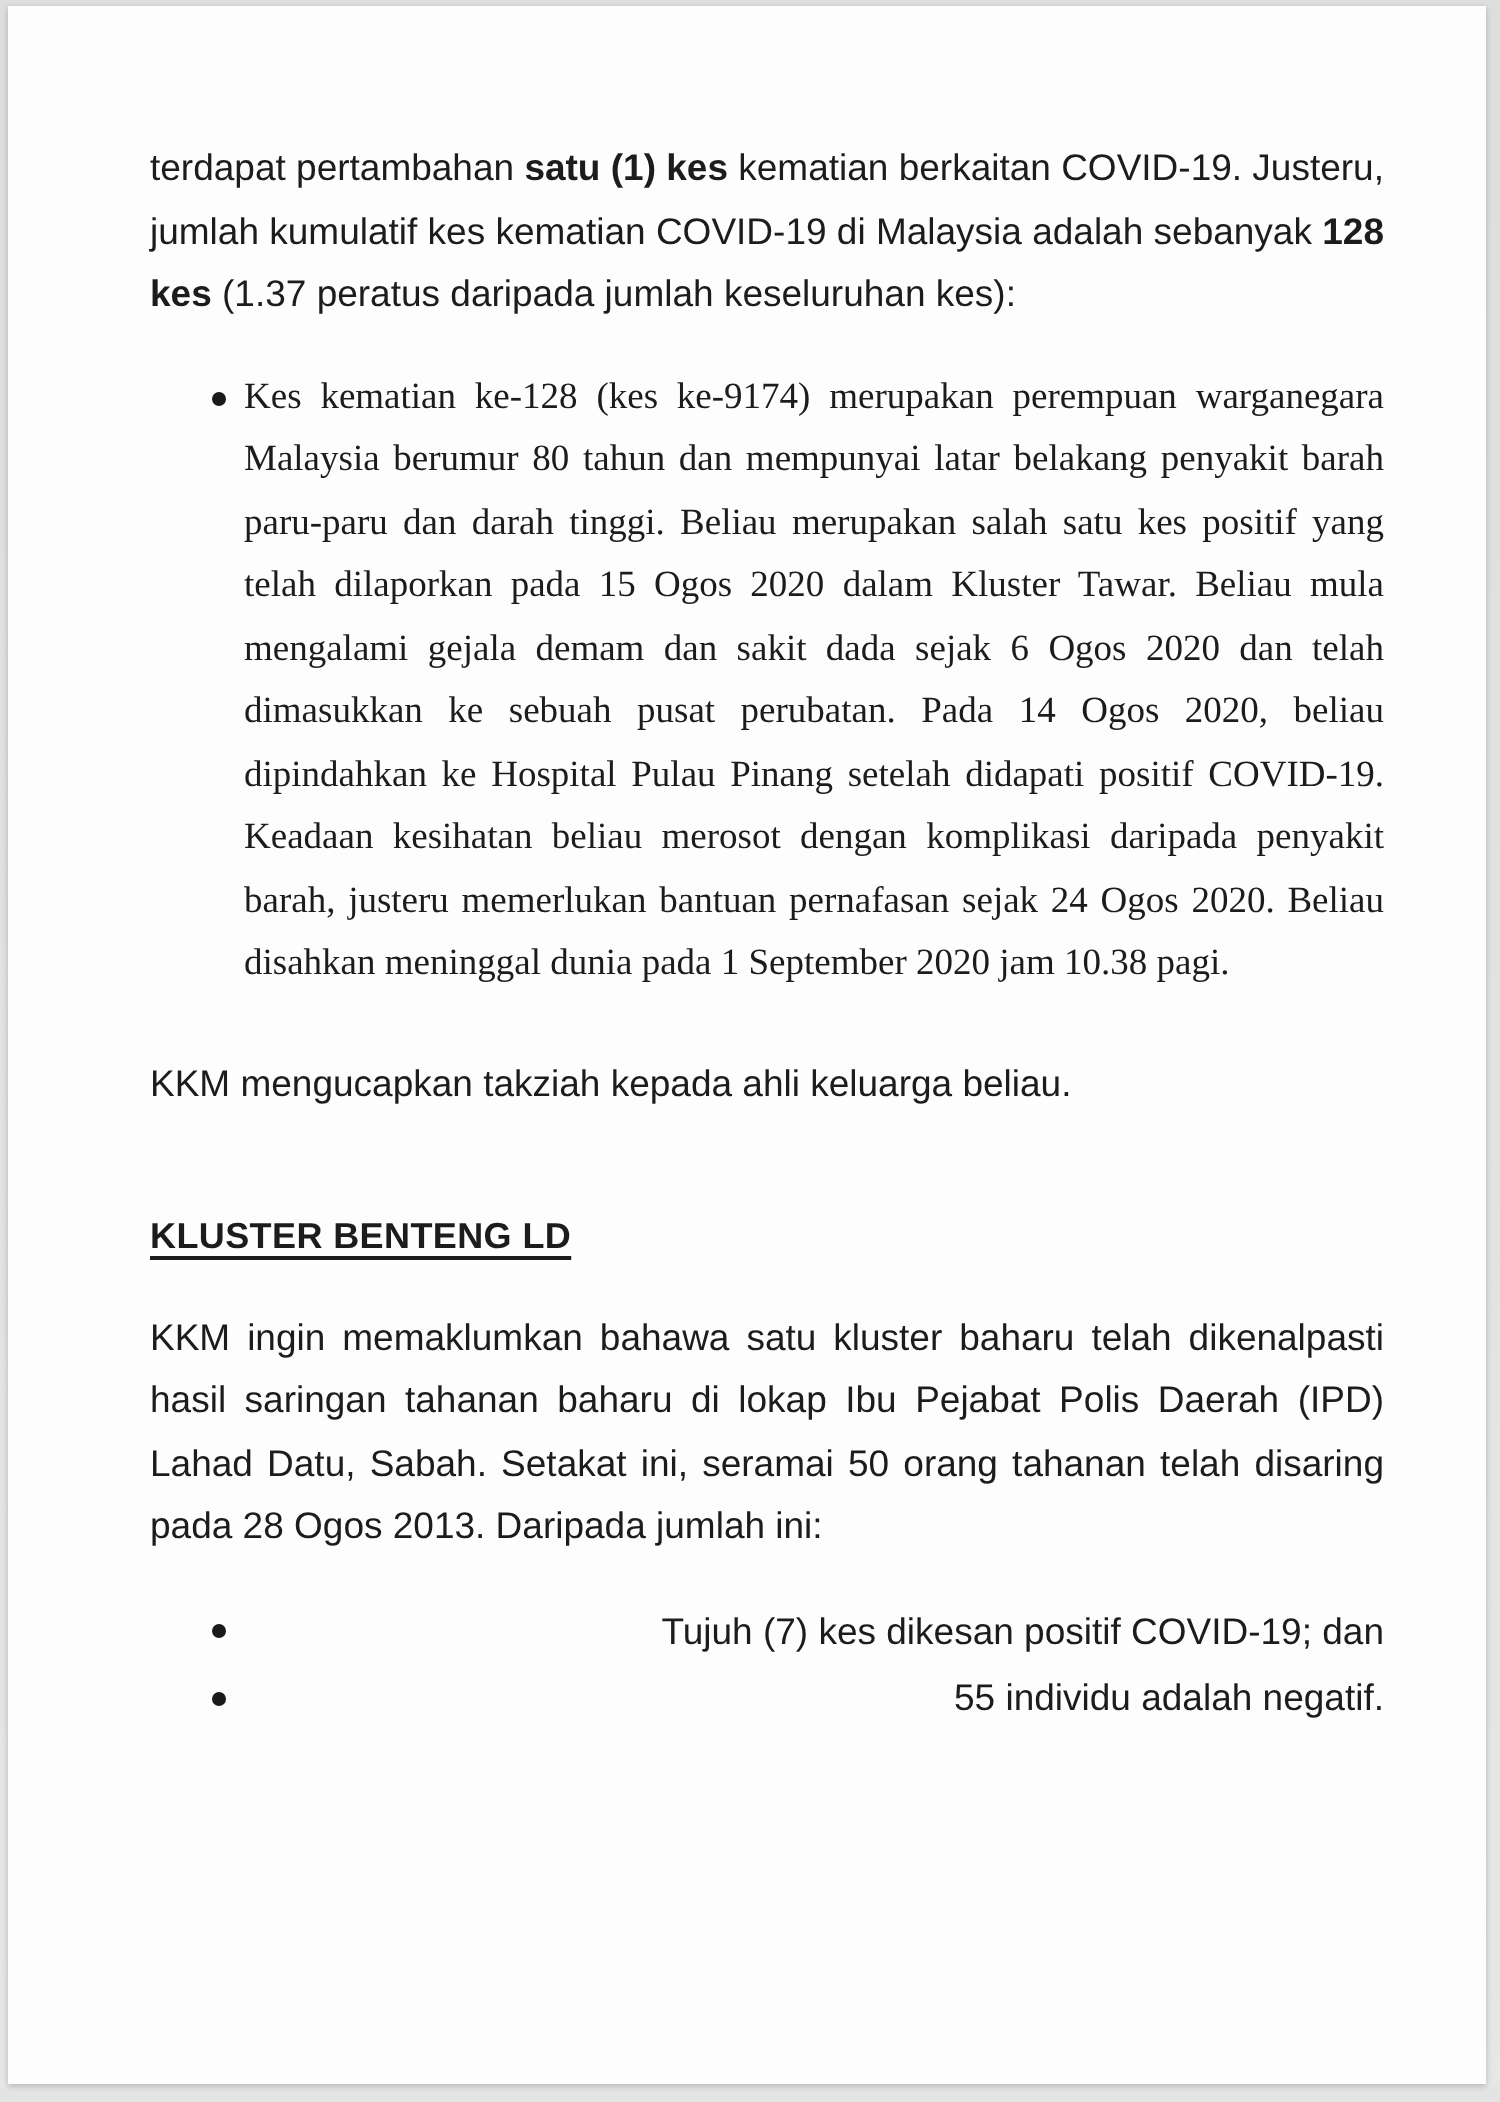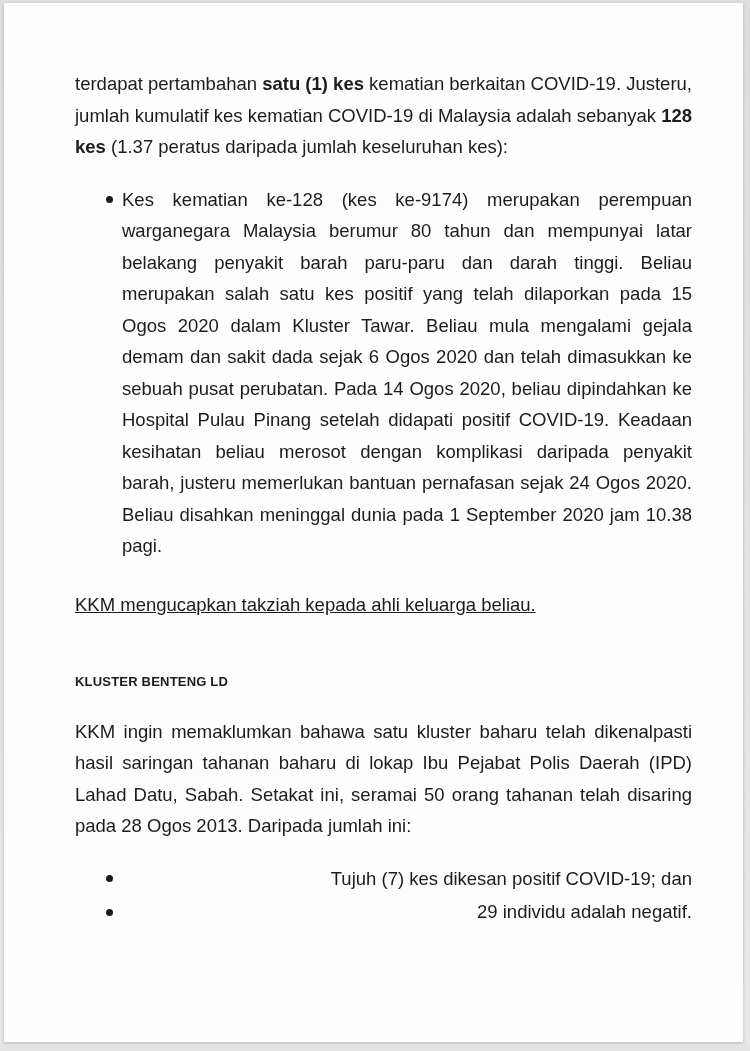--- a/index.html
+++ b/index.html
@@ -35,42 +35,43 @@
     font-size: 18.5px;
     line-height: 31.5px;
   }
   p.para {
     margin: 0 0 21px 0;
     text-align: justify;
   }
   p.condolence {
     margin-bottom: 46px;
     text-align: left;
-    text-decoration: underline;
   }
   .heading {
-    font-size: 13px;
+    font-size: 18px;
     line-height: 31.5px;
     font-weight: bold;
     margin: 0 0 18px 0;
+    text-decoration: underline;
     text-decoration-thickness: 2px;
     text-underline-offset: 4px;
     letter-spacing: 0.2px;
   }
   ul.blist {
     list-style: none;
     margin: 0;
     padding: 0;
   }
   ul.blist li {
     position: relative;
     padding-left: 47px;
   }
   ul.list-justified {
     margin-bottom: 27px;
+    font-family: Liberation Serif, serif;
   }
   ul.list-justified li {
     text-align: justify;
   }
   ul.list-left li {
     text-align: right;
     margin-bottom: 2px;
   }
   .dot {
     position: absolute;
@@ -105,19 +106,19 @@
 
       <p class="para">KKM ingin memaklumkan bahawa satu kluster baharu telah dikenalpasti hasil saringan tahanan baharu di lokap Ibu Pejabat Polis Daerah (IPD) Lahad Datu, Sabah. Setakat ini, seramai 50 orang tahanan telah disaring pada 28 Ogos 2013. Daripada jumlah ini:</p>
 
       <ul class="blist list-left">
         <li>
           <span class="dot"></span>
           <span>Tujuh (7) kes dikesan positif COVID-19; dan</span>
         </li>
         <li>
           <span class="dot"></span>
-          <span>29 individu adalah negatif.</span>
+          <span>55 individu adalah negatif.</span>
         </li>
       </ul>
 
     </div>
   </div>
 </div>
 
 </body></html>

